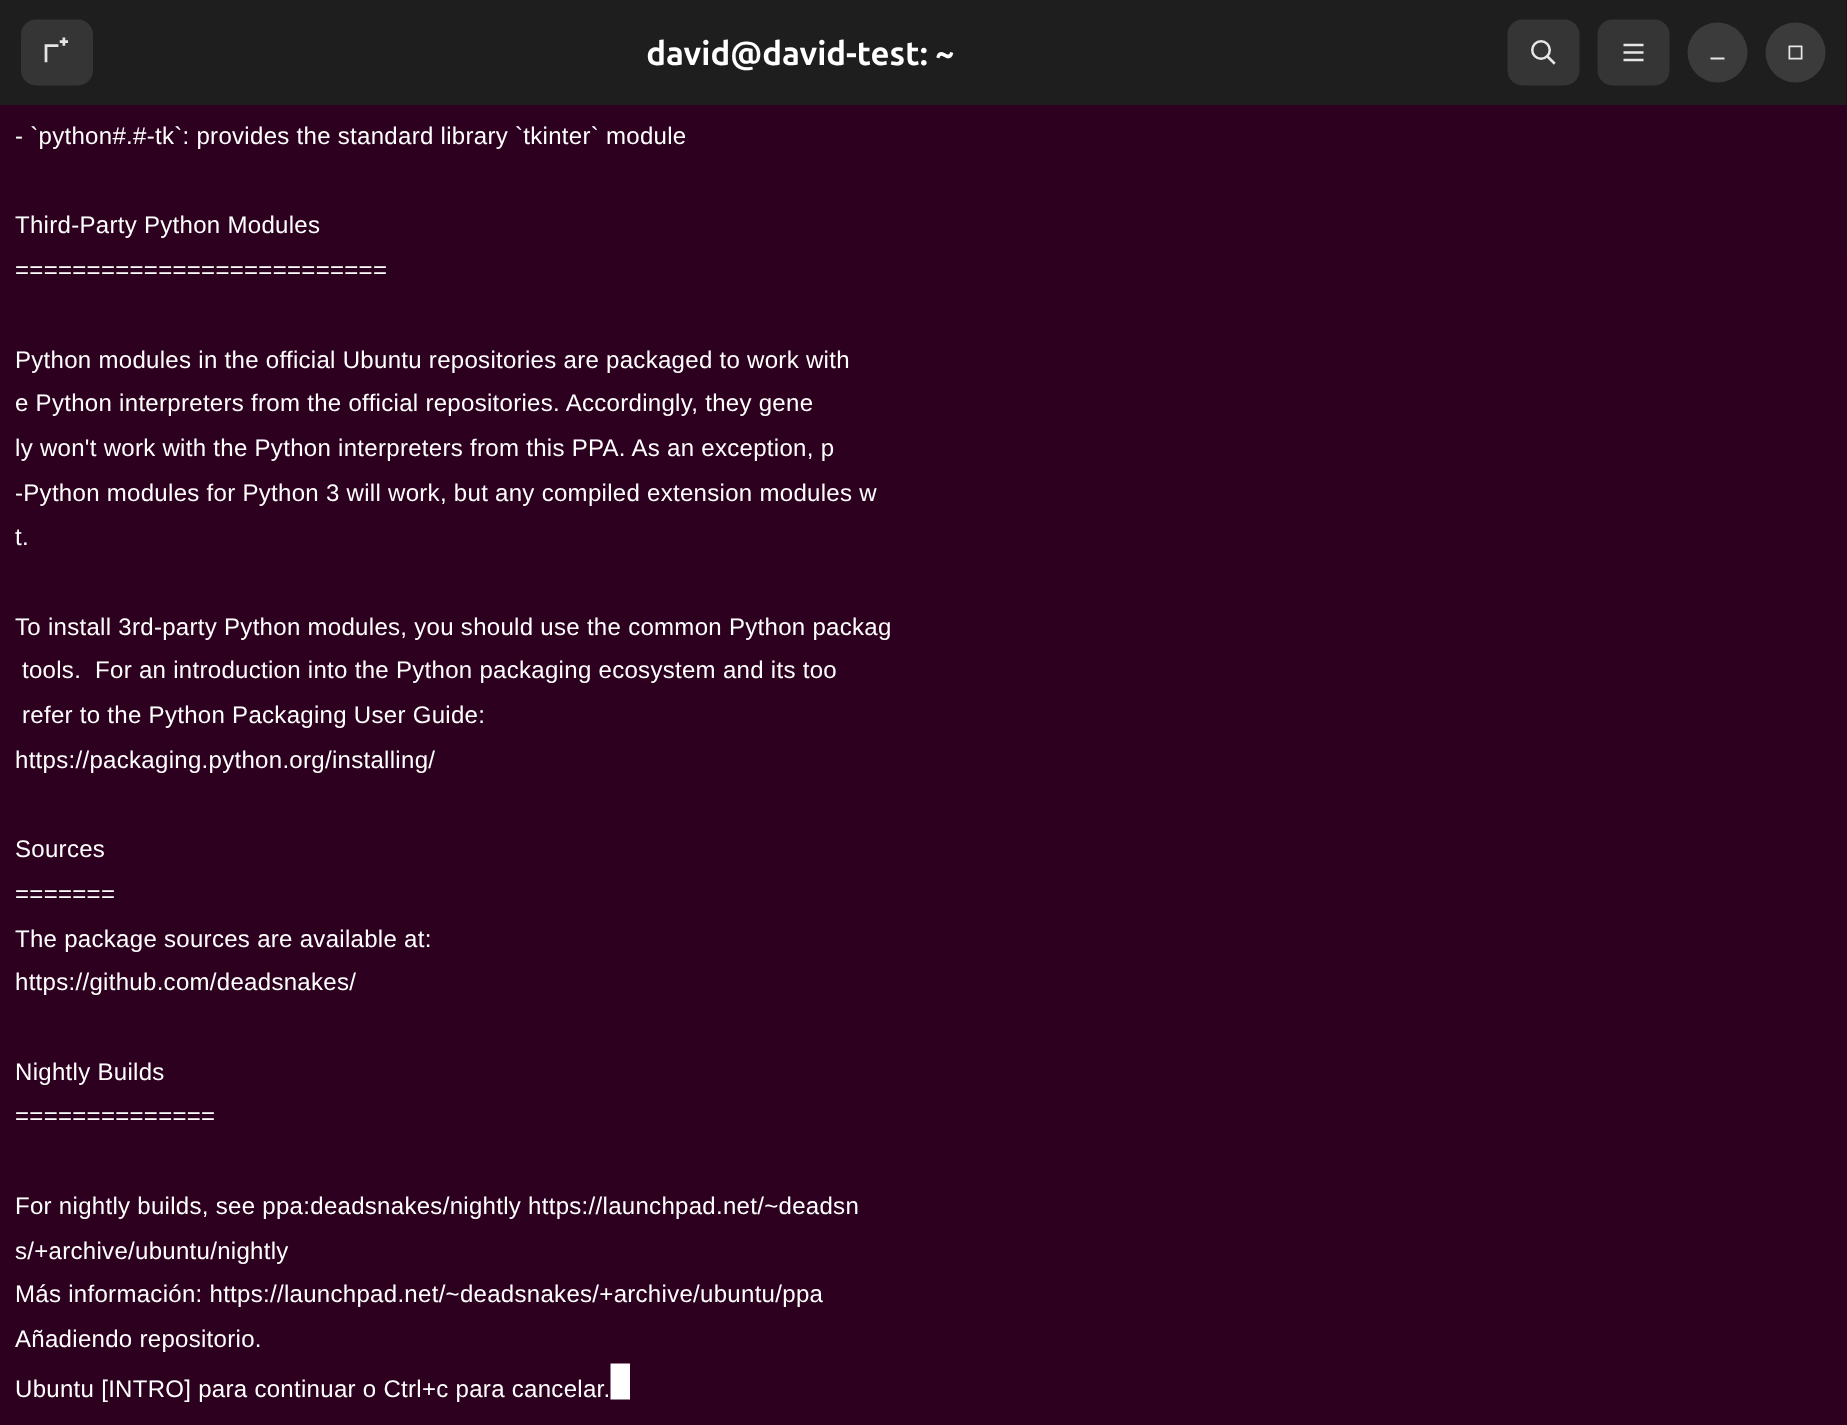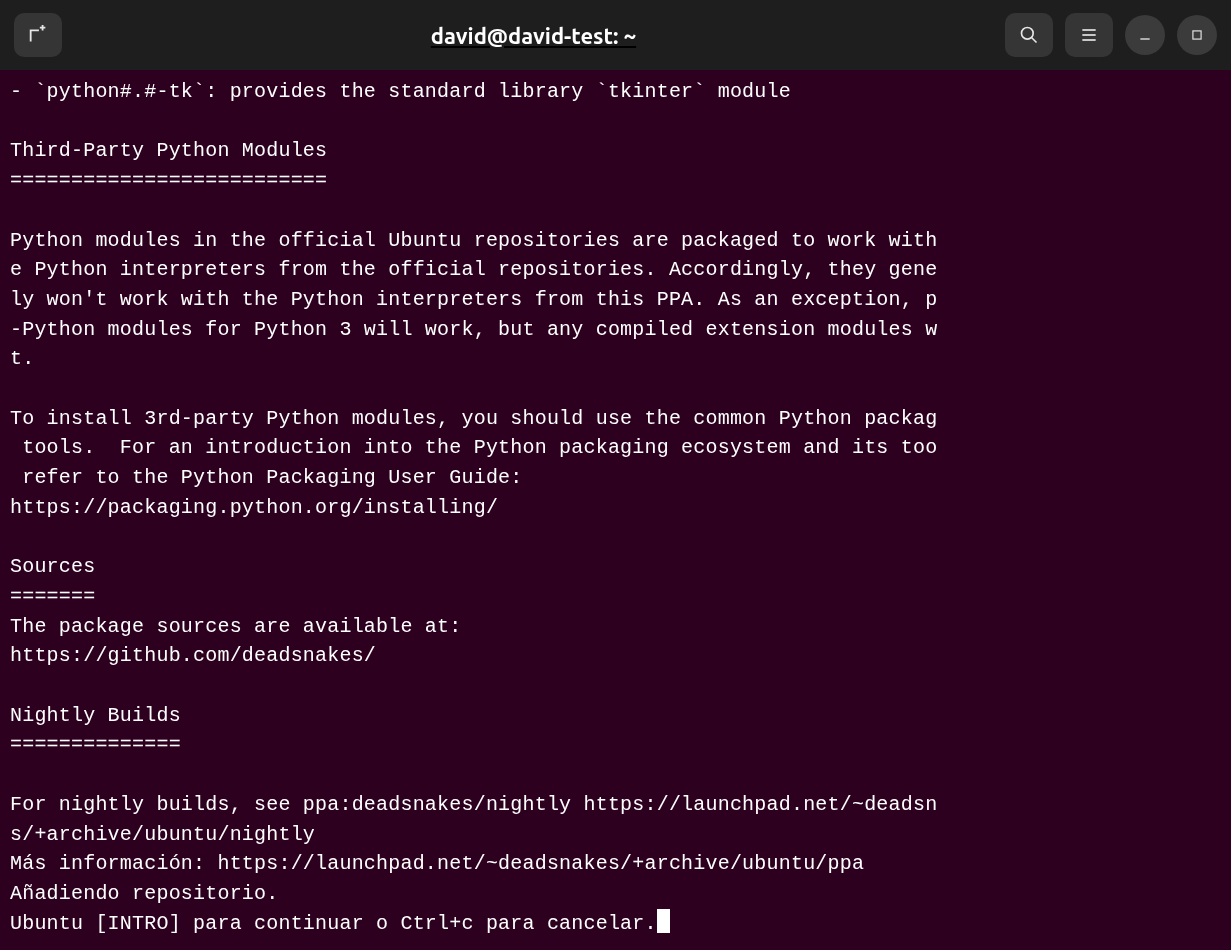--- a/index.html
+++ b/index.html
@@ -10,21 +10,20 @@
     overflow: hidden;
     font-family: "Ubuntu", "DejaVu Sans", sans-serif;
   }
   .titlebar {
     height: 70px;
     background: #1e1e1e;
     display: flex;
     align-items: center;
     padding: 0 14px;
     gap: 10px;
-    text-decoration: underline;
   }
   .tb-btn {
     height: 44px;
     border-radius: 10px;
     background: #353535;
     display: flex;
     align-items: center;
     justify-content: center;
     color: #e6e6e6;
   }
@@ -39,22 +38,22 @@
     flex: 1;
     text-align: center;
     color: #ffffff;
     font-weight: 700;
     font-size: 22px;
   }
   .tb-right { display: flex; align-items: center; gap: 12px; }
   .terminal {
     background: #2c001e;
     color: #ffffff;
-    font-family: Liberation Mono, monospace;
-    font-size: 20px;
+    font-family: Liberation Sans, sans-serif;
+    font-size: 16px;
     line-height: 29.7px;
     padding: 7px 0 0 10px;
     height: calc(100% - 70px);
     white-space: pre;
     overflow: hidden;
     letter-spacing: 0.2px;
   }
   .cursor {
     display: inline-block;
     width: 13px;

